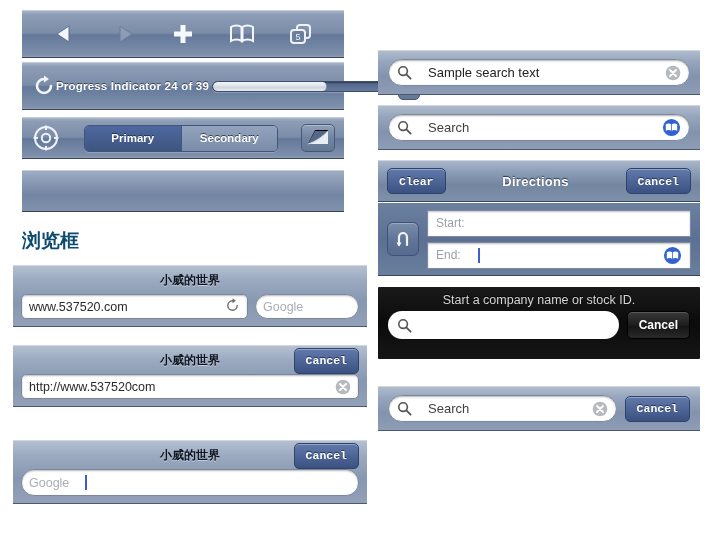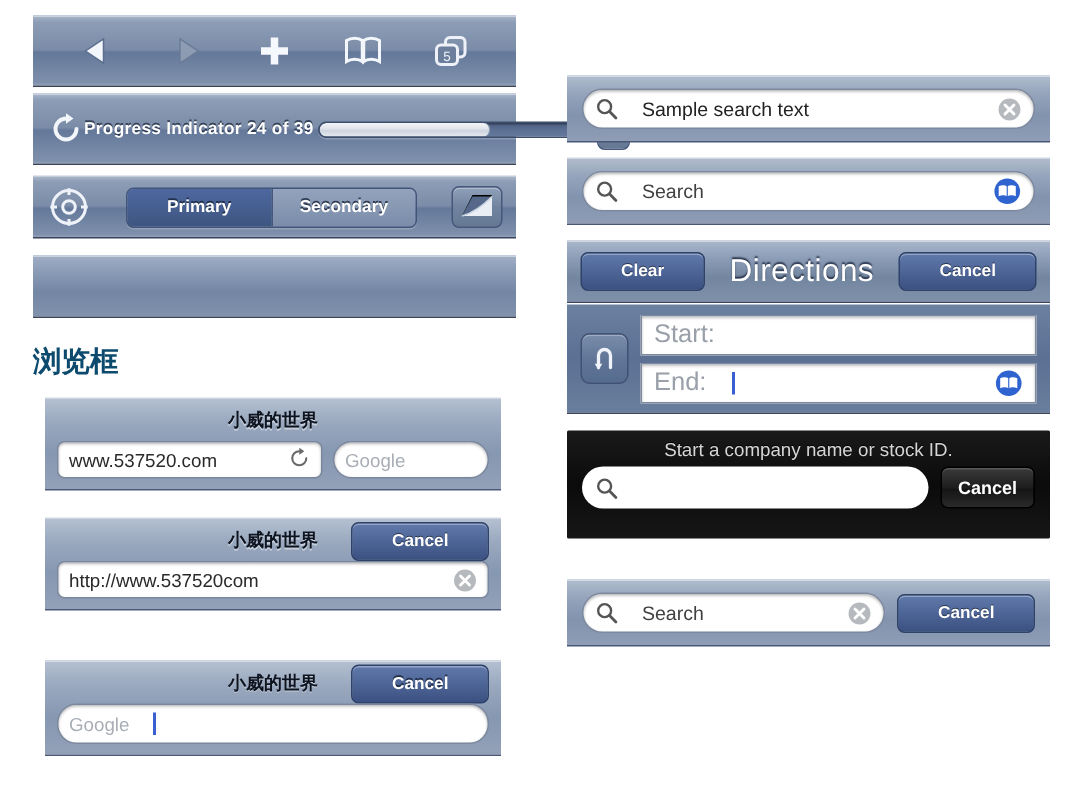--- a/index.html
+++ b/index.html
@@ -87,21 +87,21 @@
 
   
   #section-heading {
     position: absolute; left: 22px; top: 228px;
     font-size: 19px; font-weight: bold; color: #0c4a6e;
     font-family: Liberation Serif, serif;
   }
 
   
   .browsebox {
-    position: absolute; left: 30px; width: 304px;
+    position: absolute; left: 13px; width: 354px;
     background: linear-gradient(to bottom, #b1bdcf 0%, #97a6bd 22%, #8596b0 55%, #7competitive 100%);
     background: linear-gradient(to bottom, #b4c0d1 0%, #9aa9bf 25%, #8697b1 60%, #93a1b8 100%);
     border-top: 1px solid #cfd7e2;
     border-bottom: 1px solid #4a5austria;
     border-bottom: 1px solid #4a587a;
     padding: 4px 8px 7px 8px;
   }
   .bb-title-row { display: flex; align-items: center; justify-content: center; position: relative; height: 21px; }
   .bb-title {
     font-size: 12px; font-weight: bold; color: #0d1420;
@@ -115,31 +115,32 @@
     border: 1px solid #7a879c;
     box-shadow: inset 0 1px 2px rgba(0,0,0,.28);
     display: flex; align-items: center; padding: 0 7px;
     font-size: 12.5px; color: #2a2a2a; position: relative;
   }
   .txtfield.pill { border-radius: 13px; }
   .txtfield .ph { color: #a9aeb6; }
   .flex1 { flex: 1; }
 
   .cancel-btn {
-    height: 26px; padding: 0 26px; border-radius: 5px;
+    height: 26px; padding: 0 11px; border-radius: 5px;
     background: linear-gradient(to bottom, #5a74a8 0%, #3f5885 52%, #39507c 54%, #4d6party 100%);
     background: linear-gradient(to bottom, #5f79ac 0%, #42588a 50%, #3a4f7d 52%, #4f6party 100%);
     background: linear-gradient(to bottom, #6泛 0%, #41578a 100%);
     background: linear-gradient(to bottom, #6079ab 0%, #3b5party 100%);
     background: linear-gradient(to bottom, #6079ab 0%, #3b5182 100%);
     border: 1px solid #2f4269;
     box-shadow: inset 0 1px 0 rgba(255,255,255,.33);
     display: flex; align-items: center; justify-content: center;
     font-size: 11.5px; font-weight: bold; color: #fff;
     text-shadow: 0 -1px 0 rgba(20,30,50,.75);
+    font-family: Liberation Mono, monospace;
   }
 
   
   .searchbar {
     position: absolute; left: 378px; width: 322px;
     background: linear-gradient(to bottom, #b0bccd 0%, #96a5bc 25%, #8293ae 60%, #8f9db5 100%);
     border-top: 1px solid #ced6e1;
     border-bottom: 1px solid #485June;
     border-bottom: 1px solid #485678;
     display: flex; align-items: center; gap: 8px;
@@ -162,21 +163,21 @@
   #directions-bar {
     position: absolute; left: 378px; top: 160px; width: 322px; height: 42px;
     background: linear-gradient(to bottom, #a9b6ca 0%, #8a9bb6 30%, #73869F 60%, #7f90ab 100%);
     background: linear-gradient(to bottom, #a9b6ca 0%, #8a9bb6 30%, #73869f 60%, #7f90ab 100%);
     border-top: 1px solid #ccd4e0;
     border-bottom: 1px solid #3b4760;
     display: flex; align-items: center; justify-content: space-between;
     padding: 0 9px;
   }
   .dir-title {
-    font-size: 21px; font-weight: normal; color: #fff;
+    font-size: 13px; font-weight: bold; color: #fff;
     text-shadow: 0 -1px 1px rgba(25,35,58,.85);
     letter-spacing: .3px;
   }
   #directions-fields {
     position: absolute; left: 378px; top: 203px; width: 322px; height: 73px;
     background: linear-gradient(to bottom, #6c80a0 0%, #5b7093 50%, #6a7e9d 100%);
     border-bottom: 1px solid #3b4760;
     display: flex; align-items: center; gap: 8px; padding: 5px 9px;
   }
   .swap-btn {
@@ -185,21 +186,21 @@
     border: 1px solid #3f5party; border: 1px solid #3f5175;
     box-shadow: inset 0 1px 0 rgba(255,255,255,.28);
     display: flex; align-items: center; justify-content: center;
   }
   .dir-stack { flex: 1; display: flex; flex-direction: column; gap: 5px; }
   .dir-field {
     height: 27px; border-radius: 0; background: #fff;
     border: 1px solid #7e8a9e;
     box-shadow: inset 0 1px 2px rgba(0,0,0,.25);
     display: flex; align-items: center; gap: 17px; padding: 0 8px;
-    font-size: 17px;
+    font-size: 12px;
   }
   .dir-lbl { color: #9aa0a9; }
   .dir-val { color: #3a4a63; }
   .caret {
     display: inline-block; width: 2px; height: 15px; background: #3b5fd0;
   }
 
   
   #stock-bar {
     position: absolute; left: 378px; top: 287px; width: 322px; height: 72px;

